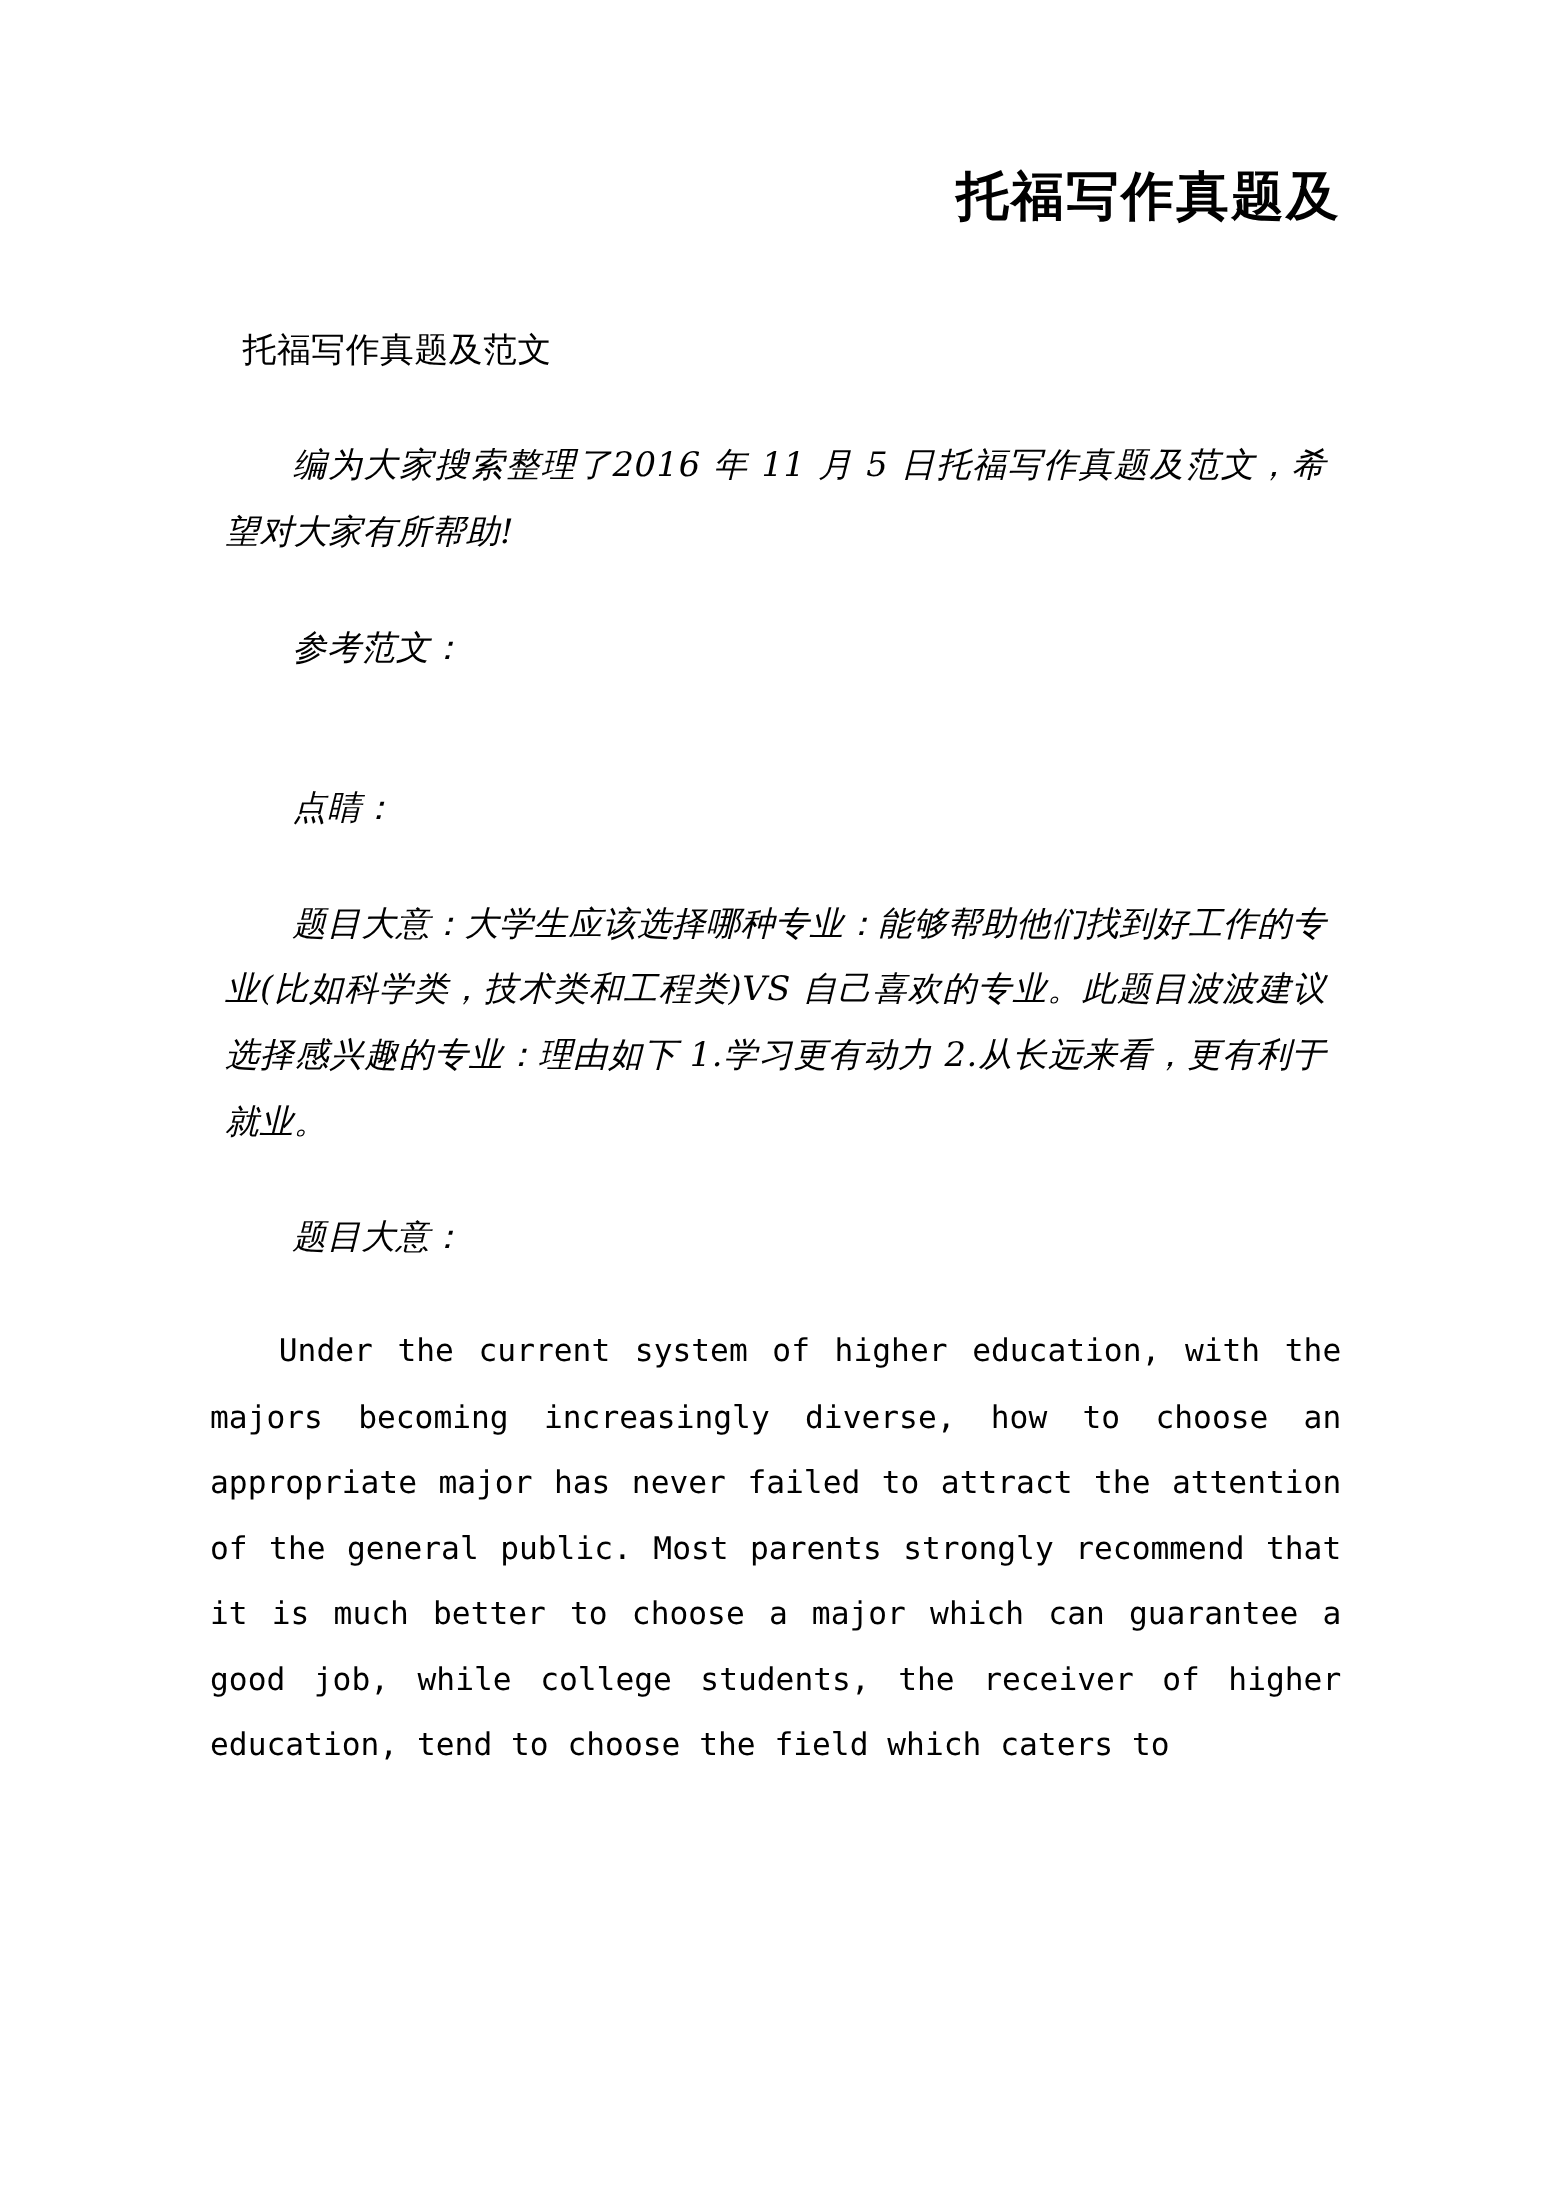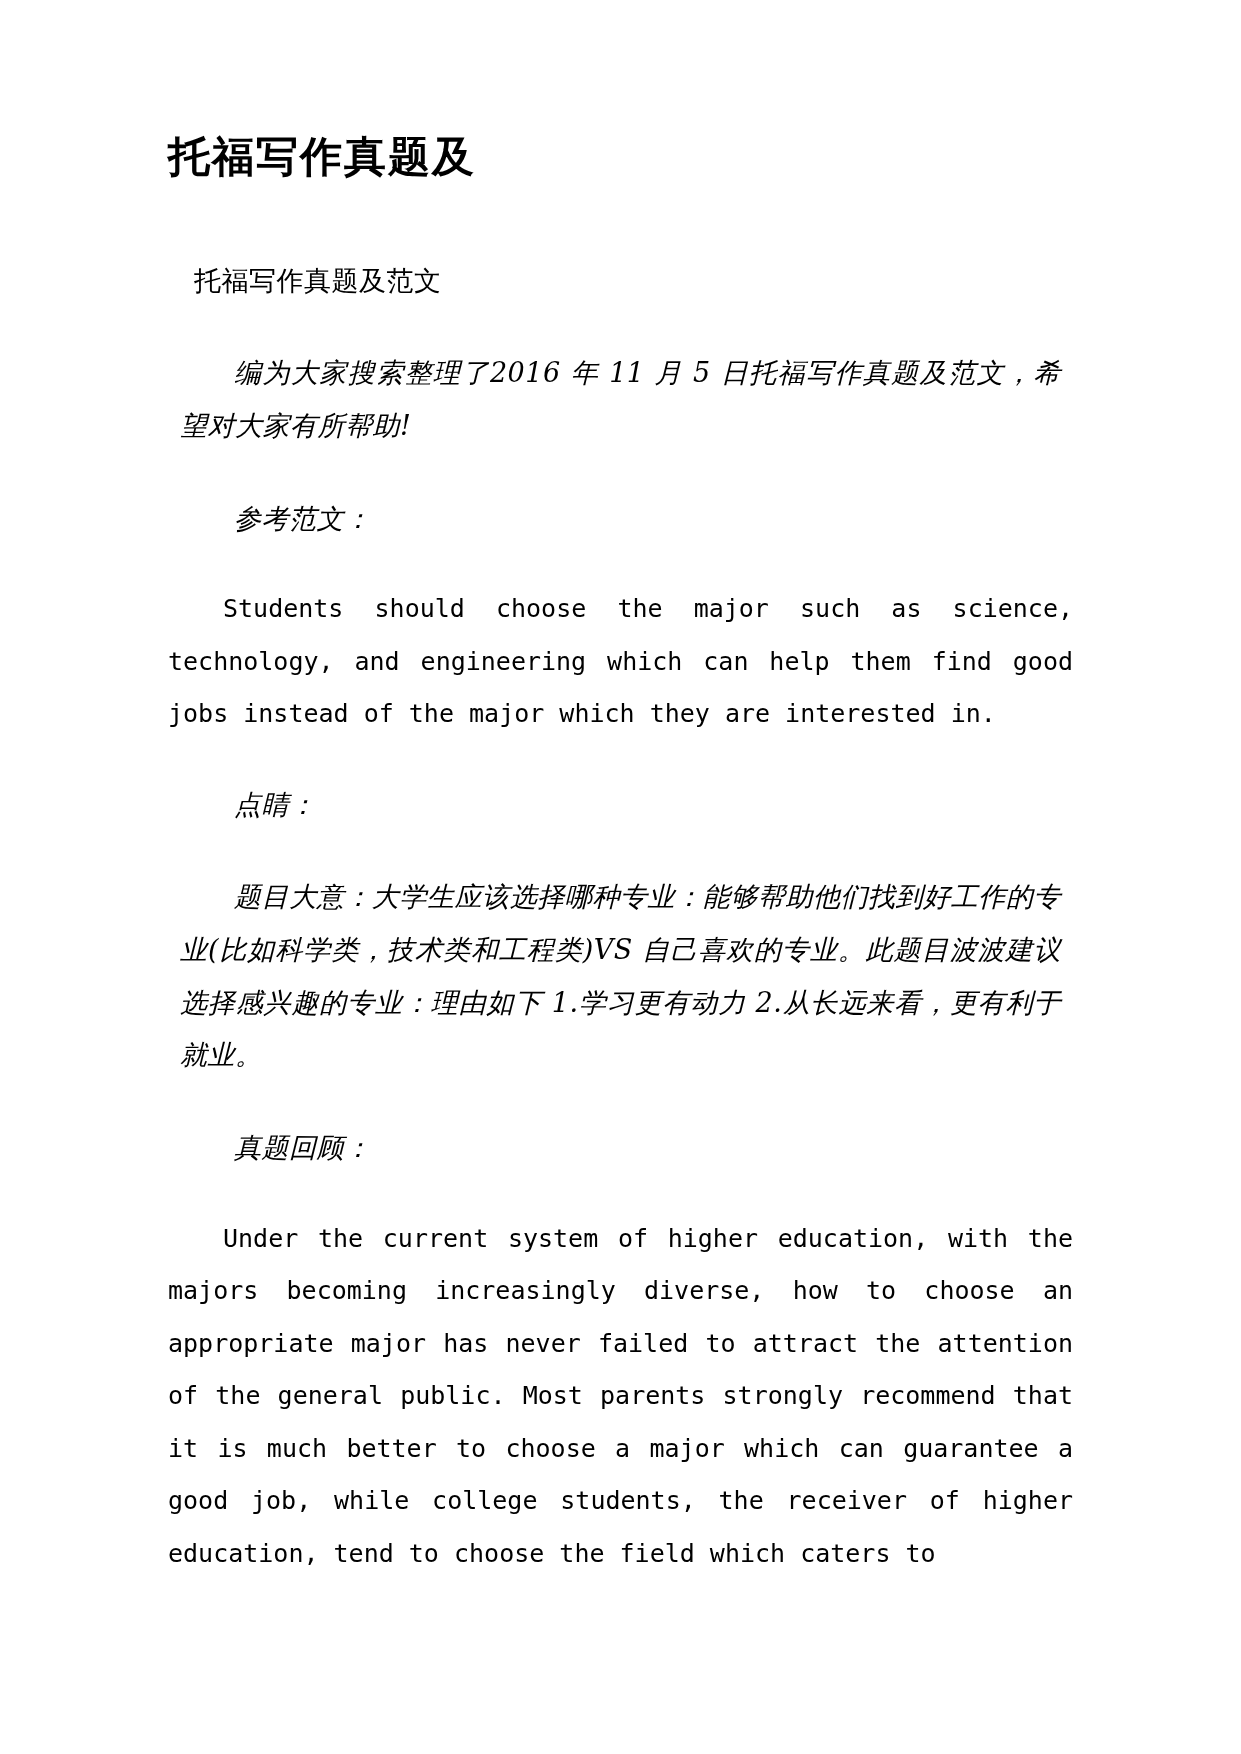--- a/index.html
+++ b/index.html
@@ -16,21 +16,21 @@
     overflow: hidden;
   }
   .page {
     position: relative;
     width: 1241px;
     height: 1754px;
     box-sizing: border-box;
     padding: 120px 168px 60px 168px;
   }
   .doc-title {
-    text-align: left;
+    text-align: right;
     font-family: "DejaVu Sans", sans-serif;
     font-weight: bold;
     font-size: 42px;
     line-height: 1.3;
     letter-spacing: 2px;
     margin: 10px 0 70px 0;
   }
   .cn-line {
     font-family: "DejaVu Serif", serif;
     font-size: 27px;
@@ -73,31 +73,30 @@
   <div class="gap-sm"></div>
 
   <p class="cn-line indent2">编为大家搜索整理了2016 年 11 月 5 日托福写作真题及范文，希望对大家有所帮助!</p>
 
   <div class="gap-sm"></div>
 
   <p class="cn-line indent2">参考范文：</p>
 
   <div class="gap-md"></div>
 
-  <p class="en-para indent">Students should choose the major such as science, technology, and engineering which can help them find good jobs instead of the major which they are interested in.</p>
 
   <div class="gap-md"></div>
 
   <p class="cn-line indent2">点睛：</p>
 
   <div class="gap-sm"></div>
 
   <p class="cn-line indent2">题目大意：大学生应该选择哪种专业：能够帮助他们找到好工作的专业(比如科学类，技术类和工程类)VS 自己喜欢的专业。此题目波波建议选择感兴趣的专业：理由如下 1.学习更有动力 2.从长远来看，更有利于就业。</p>
 
   <div class="gap-sm"></div>
 
-  <p class="cn-line indent2">真题回顾：</p>
+  <p class="cn-line indent2">题目大意：</p>
 
   <div class="gap-md"></div>
 
   <p class="en-para indent">Under the current system of higher education, with the majors becoming increasingly diverse, how to choose an appropriate major has never failed to attract the attention of the general public. Most parents strongly recommend that it is much better to choose a major which can guarantee a good job, while college students, the receiver of higher education, tend to choose the field which caters to</p>
 
 </div>
 
 </body></html>

